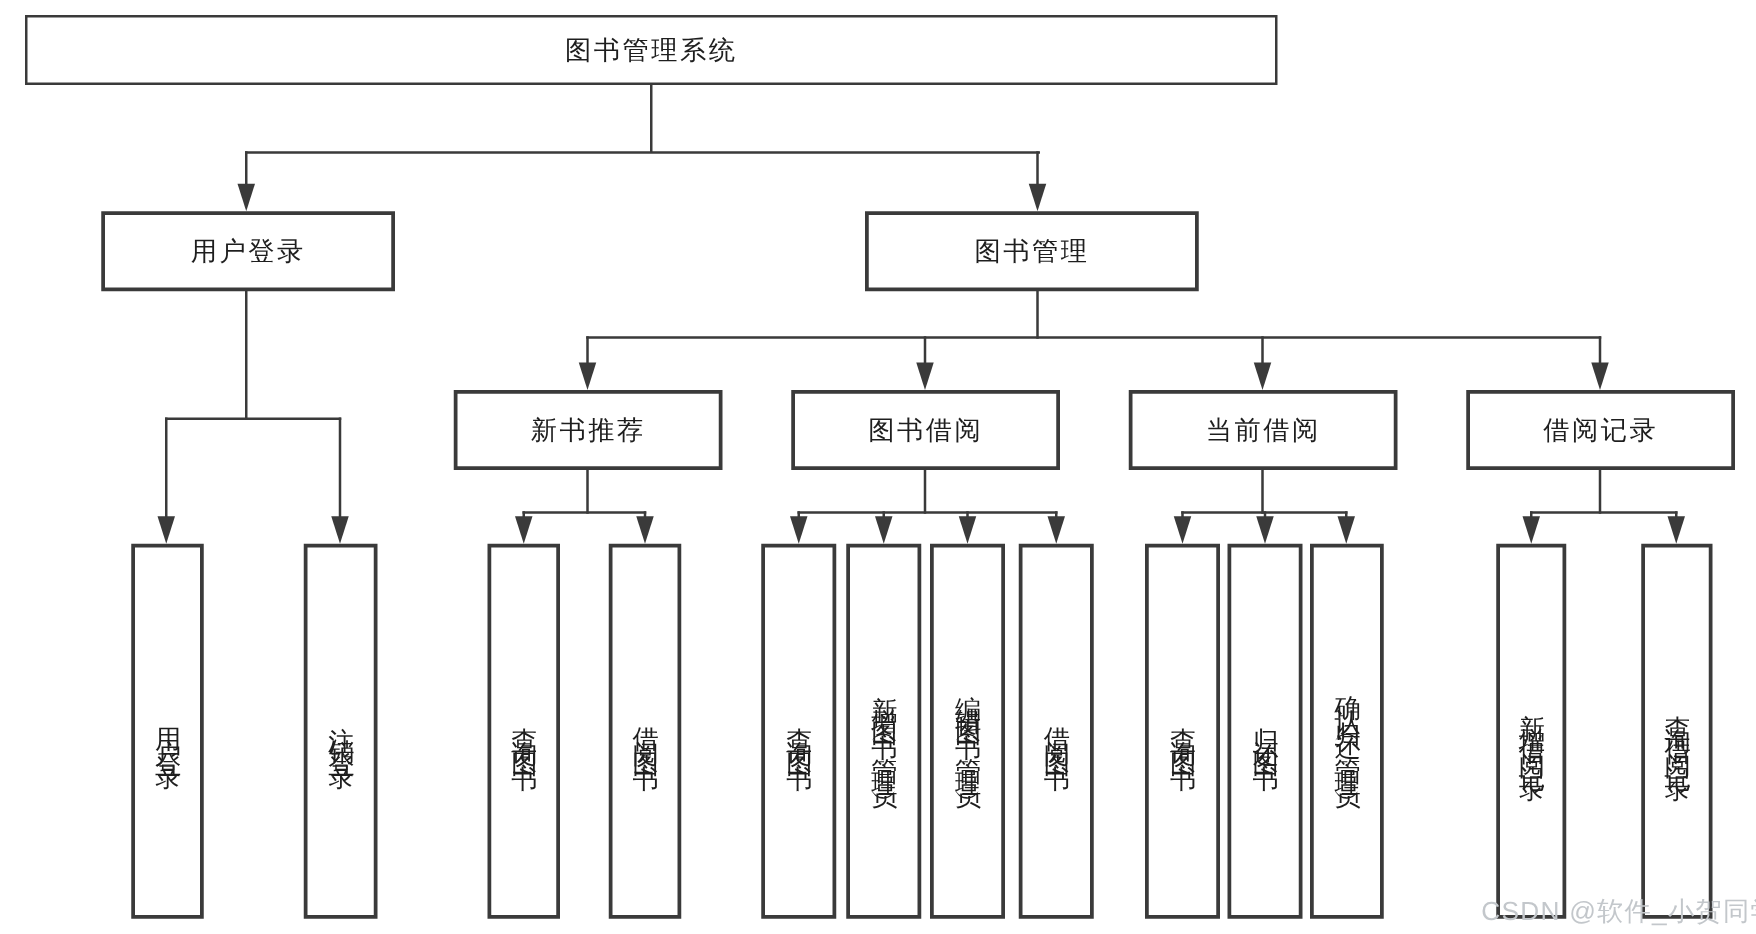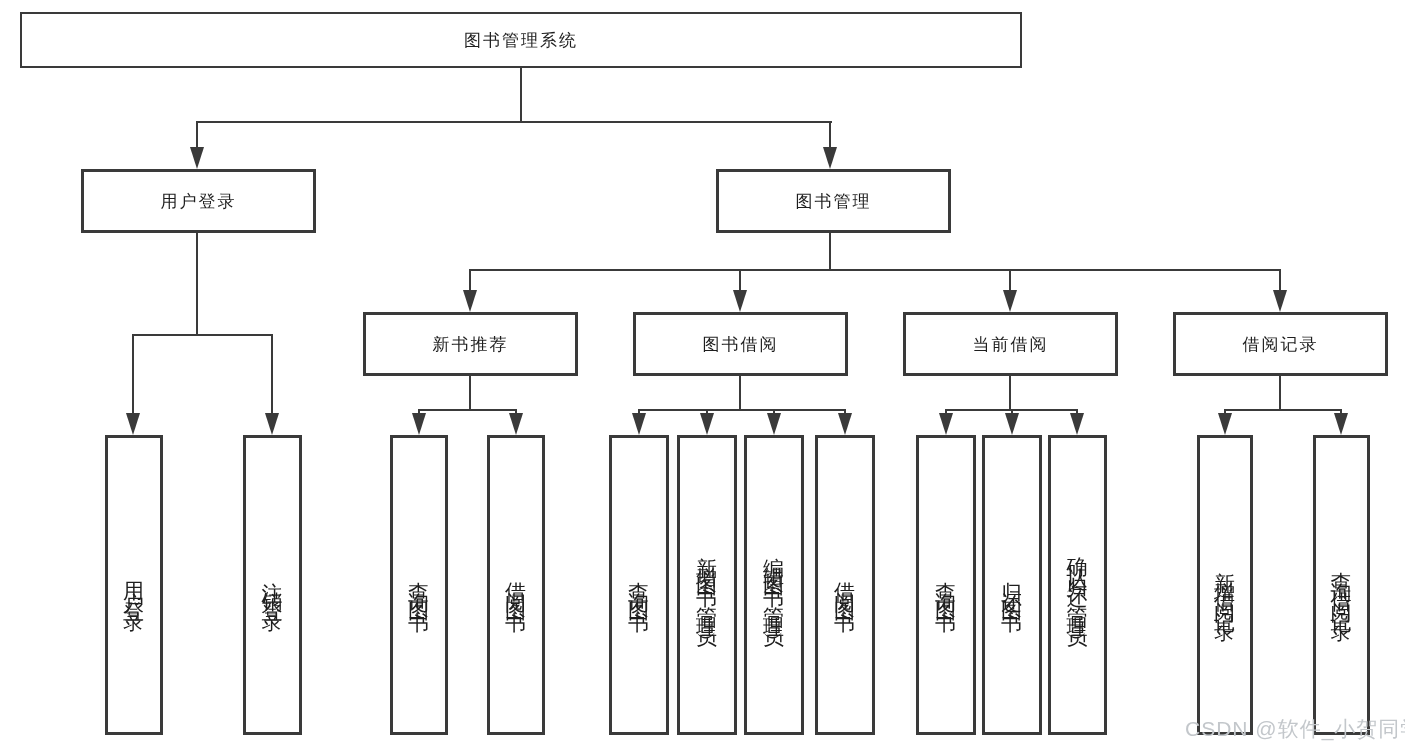--- a/index.html
+++ b/index.html
@@ -10,21 +10,21 @@
     font-family:"Liberation Sans","DejaVu Sans",sans-serif;
     overflow:hidden;
   }
   .node{
     position:absolute;
     box-sizing:border-box;
     border:3px solid #3a3a3a;
     background:#ffffff;
     display:flex;align-items:center;justify-content:center;
     color:#1e1e1e;
-    font-size:17px;
+    font-size:21px;
     letter-spacing:2px;
   }
   .node.hbox{height:64px;}
   .node.root{border-width:2px;}
   .node.leaf{
     top:435px;height:300px;
     font-size:21px;
   }
   .leaf-text{
     writing-mode:vertical-rl;
@@ -57,21 +57,21 @@
 
 <div id="canvas">
 
   <div class="node hbox root" style="left:20px;top:12px;width:1002px;height:56px;">
     <span>图书管理系统</span>
   </div>
 
   <div class="node hbox" style="left:81px;top:169px;width:235px;">
     <span>用户登录</span>
   </div>
-  <div class="node hbox" style="left:716px;top:169px;width:235px;">
+  <div class="node hbox" style="left:692px;top:169px;width:267px;">
     <span>图书管理</span>
   </div>
 
   <div class="node hbox" style="left:633px;top:312px;width:215px;">
     <span>图书借阅</span>
   </div>
   <div class="node hbox" style="left:363px;top:312px;width:215px;">
     <span>新书推荐</span>
   </div>
   <div class="node hbox" style="left:1173px;top:312px;width:215px;">

